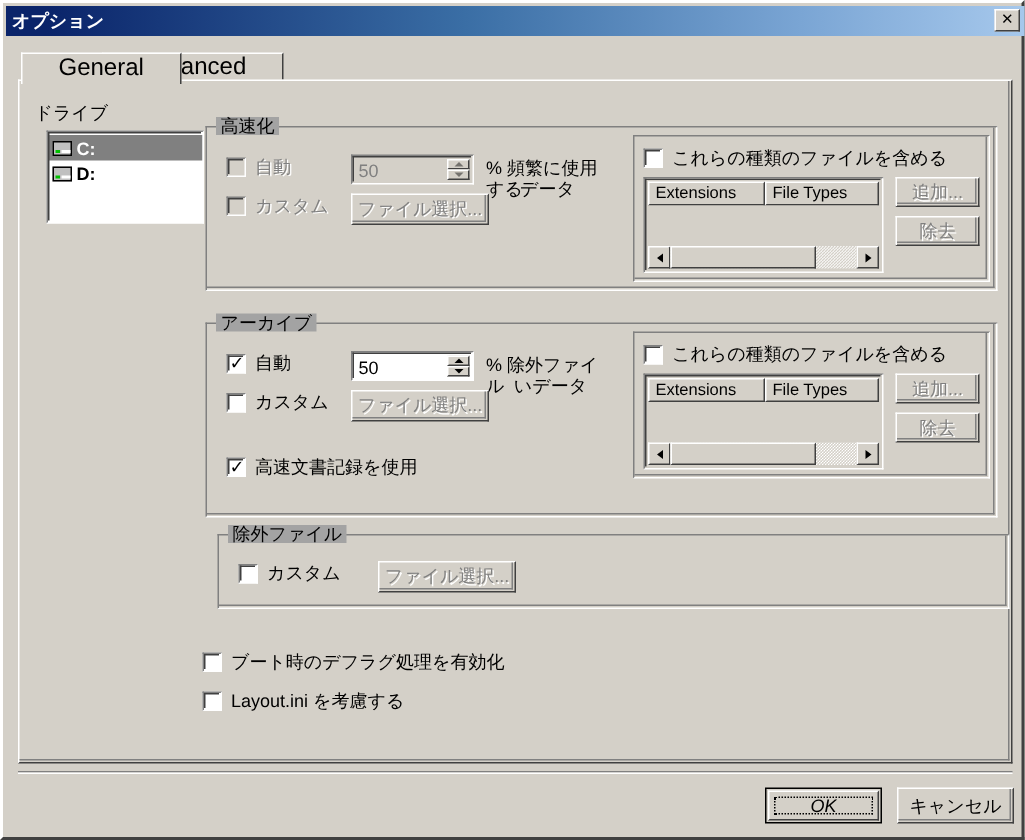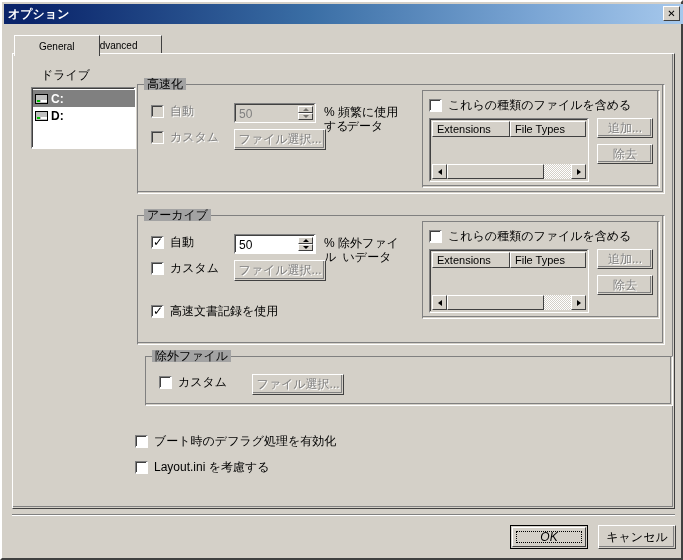--- a/index.html
+++ b/index.html
@@ -39,21 +39,21 @@
     display:flex;align-items:center;justify-content:center;
     font-size:10px;font-weight:bold;line-height:1;color:#000;
     cursor:default;
   }
   .tab{
     position:absolute;height:19px;box-sizing:border-box;
     background:#d4d0c8;
     border-left:1px solid #ffffff;border-top:1px solid #ffffff;
     border-right:1px solid #404040;
     display:flex;align-items:center;justify-content:center;
-    font-size:10px;padding:0 24px;cursor:default;
+    font-size:16px;padding:0 24px;cursor:default;
   }
   .tab.active{
     top:-2px;height:21px;z-index:5;
     border-bottom:none;
   }
   #tabpanel{
     position:absolute;left:10px;top:51px;width:663px;height:456px;
     background:#d4d0c8;box-sizing:border-box;
     border-left:1px solid #ffffff;border-top:1px solid #ffffff;
     border-right:1px solid #404040;border-bottom:1px solid #404040;
@@ -263,21 +263,21 @@
   <div class="tab active" style="left:12px;top:33px;min-width:56px;">
     <span>General</span>
   </div>
   <div class="tab" style="left:66px;top:33px;min-width:64px;">
     <span>Advanced</span>
   </div>
 
   <div id="tabpanel">
     <div id="tabpanel-inner">
 
-      <div class="lbl" style="left:28px;top:14px;text-align:center;">ドライブ</div>
+      <div class="lbl" style="left:10px;top:14px;text-align:center;">ドライブ</div>
       <div id="drivelist" style="left:18px;top:33px;width:105px;height:62px;">
         <div class="drive-row sel" style="margin-top:2px;">
           <span class="drive-icon"></span>
           <span>C:</span>
         </div>
         <div class="drive-row">
           <span class="drive-icon"></span>
           <span>D:</span>
         </div>
       </div>

